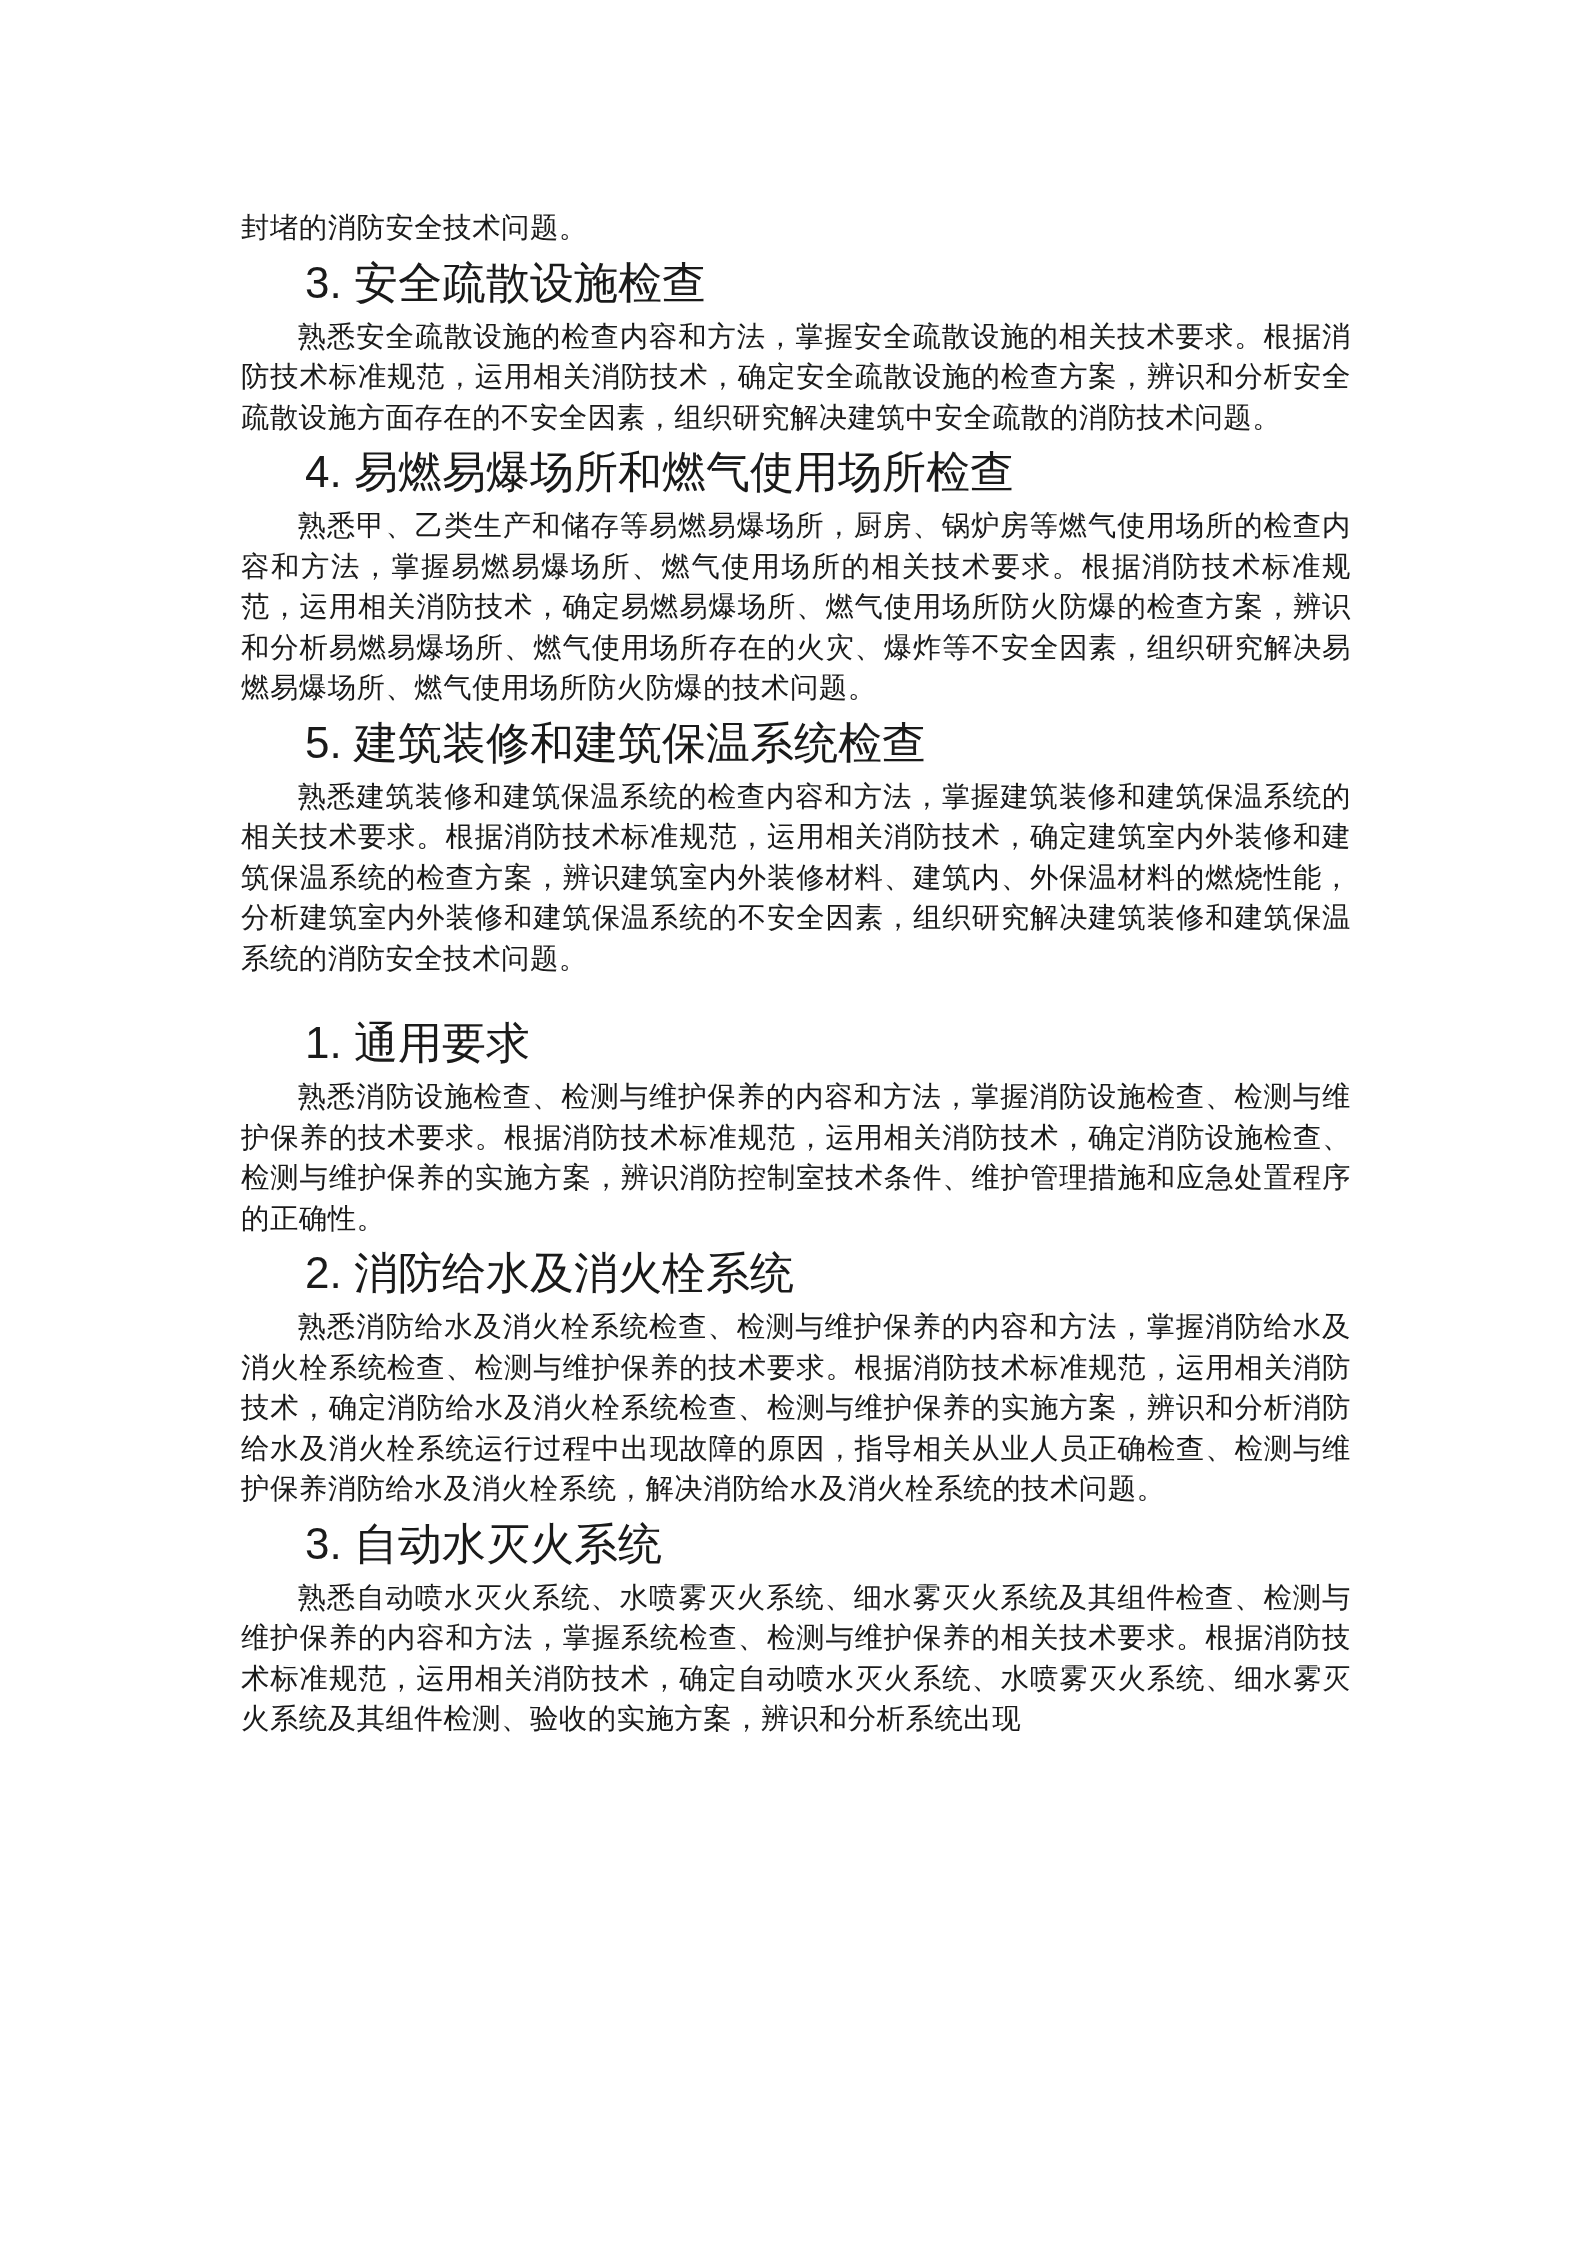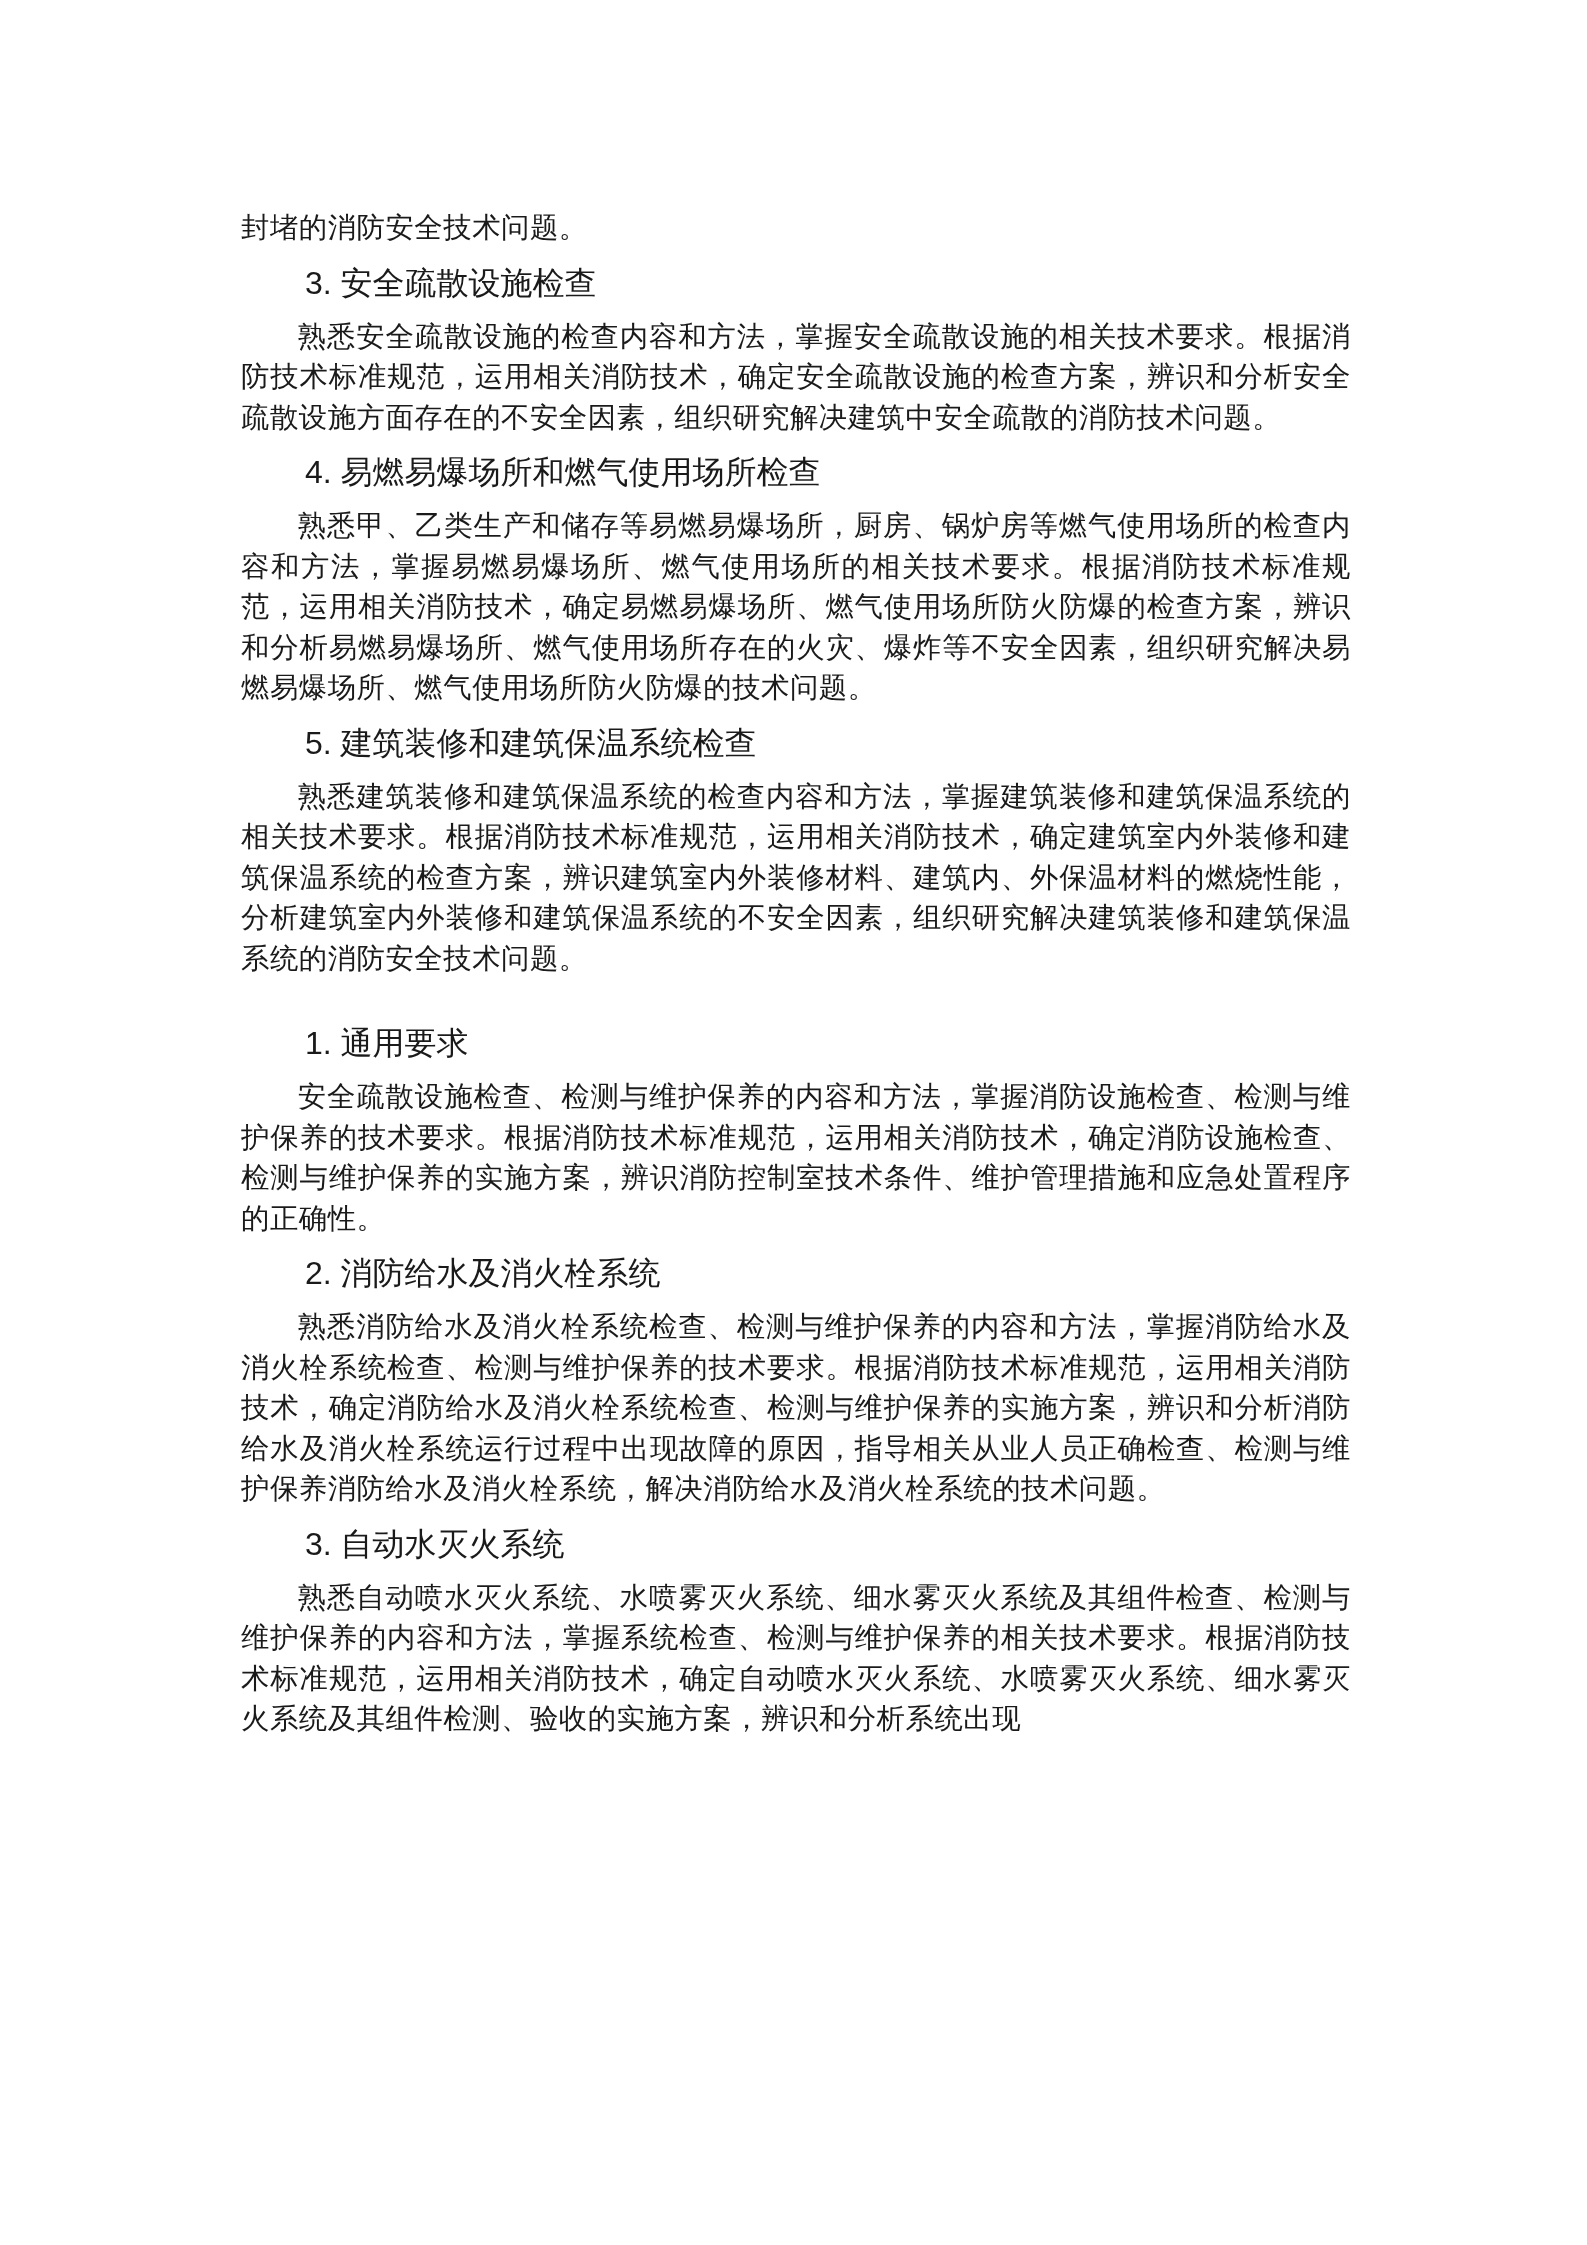--- a/index.html
+++ b/index.html
@@ -2,21 +2,21 @@
 <html><head>
 <meta charset="utf-8">
 <style>
   html, body { margin: 0; padding: 0; background: #ffffff; }
   body { width: 1587px; height: 2245px; position: relative; overflow: hidden;
          font-family: "DejaVu Sans", "Liberation Sans", sans-serif; color: #1a1a1a; }
   .page { position: absolute; left: 241px; top: 208px; width: 1110px; }
   .p { font-size: 28.4px; line-height: 40.5px; text-indent: 2em; text-align: justify;
        letter-spacing: 0.5px; font-family: "DejaVu Serif", "Liberation Serif", serif; margin: 0; }
   .p.noindent { text-indent: 0; }
-  .h3 { font-size: 32px; line-height: 40px; margin: 14px 0 14px 64px; font-weight: normal;
+  .h3 { font-size: 44px; line-height: 40px; margin: 14px 0 14px 64px; font-weight: normal;
         font-family: "Liberation Sans", "DejaVu Sans", sans-serif; }
   .h2 { font-size: 36px; line-height: 44px; margin: 68px 0 0 8px; font-weight: bold;
         font-family: "Liberation Sans", "DejaVu Sans", sans-serif; }
   .h3.first-after-h2 { margin-top: 44px; }
 </style>
 </head>
 <body>
 
 <div class="page">
   <p class="p noindent">封堵的消防安全技术问题。</p>
@@ -25,20 +25,20 @@
   <p class="p">熟悉安全疏散设施的检查内容和方法，掌握安全疏散设施的相关技术要求。根据消防技术标准规范，运用相关消防技术，确定安全疏散设施的检查方案，辨识和分析安全疏散设施方面存在的不安全因素，组织研究解决建筑中安全疏散的消防技术问题。</p>
 
   <h3 class="h3">4. 易燃易爆场所和燃气使用场所检查</h3>
   <p class="p">熟悉甲、乙类生产和储存等易燃易爆场所，厨房、锅炉房等燃气使用场所的检查内容和方法，掌握易燃易爆场所、燃气使用场所的相关技术要求。根据消防技术标准规范，运用相关消防技术，确定易燃易爆场所、燃气使用场所防火防爆的检查方案，辨识和分析易燃易爆场所、燃气使用场所存在的火灾、爆炸等不安全因素，组织研究解决易燃易爆场所、燃气使用场所防火防爆的技术问题。</p>
 
   <h3 class="h3">5. 建筑装修和建筑保温系统检查</h3>
   <p class="p">熟悉建筑装修和建筑保温系统的检查内容和方法，掌握建筑装修和建筑保温系统的相关技术要求。根据消防技术标准规范，运用相关消防技术，确定建筑室内外装修和建筑保温系统的检查方案，辨识建筑室内外装修材料、建筑内、外保温材料的燃烧性能，分析建筑室内外装修和建筑保温系统的不安全因素，组织研究解决建筑装修和建筑保温系统的消防安全技术问题。</p>
 
 
   <h3 class="h3 first-after-h2">1. 通用要求</h3>
-  <p class="p">安全疏散设施检查、检测与维护保养的内容和方法，掌握消防设施检查、检测与维护保养的技术要求。根据消防技术标准规范，运用相关消防技术，确定消防设施检查、检测与维护保养的实施方案，辨识消防控制室技术条件、维护管理措施和应急处置程序的正确性。</p>
+  <p class="p">熟悉消防设施检查、检测与维护保养的内容和方法，掌握消防设施检查、检测与维护保养的技术要求。根据消防技术标准规范，运用相关消防技术，确定消防设施检查、检测与维护保养的实施方案，辨识消防控制室技术条件、维护管理措施和应急处置程序的正确性。</p>
 
   <h3 class="h3">2. 消防给水及消火栓系统</h3>
   <p class="p">熟悉消防给水及消火栓系统检查、检测与维护保养的内容和方法，掌握消防给水及消火栓系统检查、检测与维护保养的技术要求。根据消防技术标准规范，运用相关消防技术，确定消防给水及消火栓系统检查、检测与维护保养的实施方案，辨识和分析消防给水及消火栓系统运行过程中出现故障的原因，指导相关从业人员正确检查、检测与维护保养消防给水及消火栓系统，解决消防给水及消火栓系统的技术问题。</p>
 
   <h3 class="h3">3. 自动水灭火系统</h3>
   <p class="p">熟悉自动喷水灭火系统、水喷雾灭火系统、细水雾灭火系统及其组件检查、检测与维护保养的内容和方法，掌握系统检查、检测与维护保养的相关技术要求。根据消防技术标准规范，运用相关消防技术，确定自动喷水灭火系统、水喷雾灭火系统、细水雾灭火系统及其组件检测、验收的实施方案，辨识和分析系统出现</p>
 </div>
 
 </body></html>

